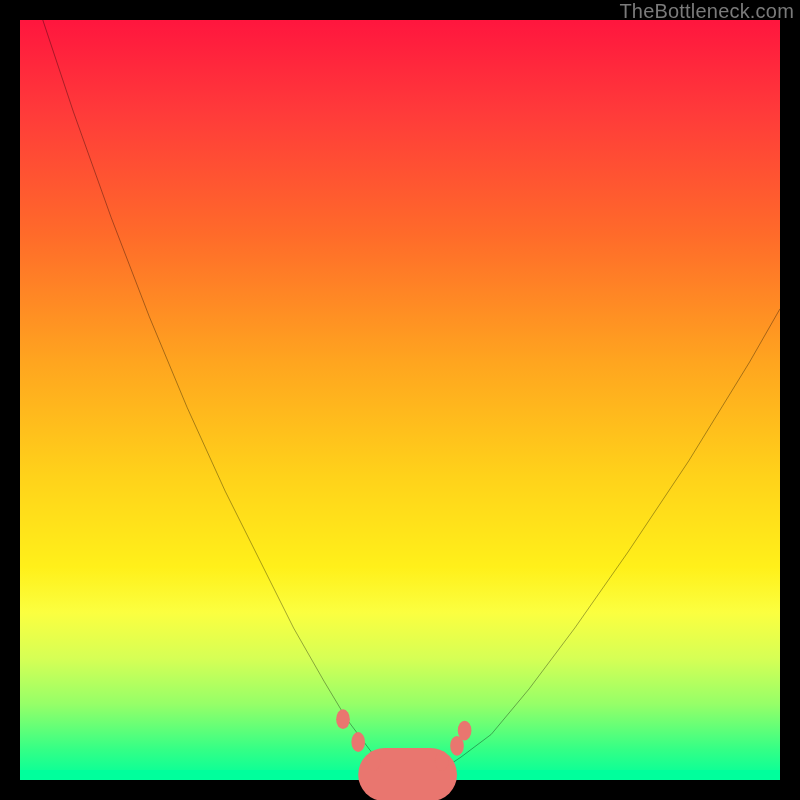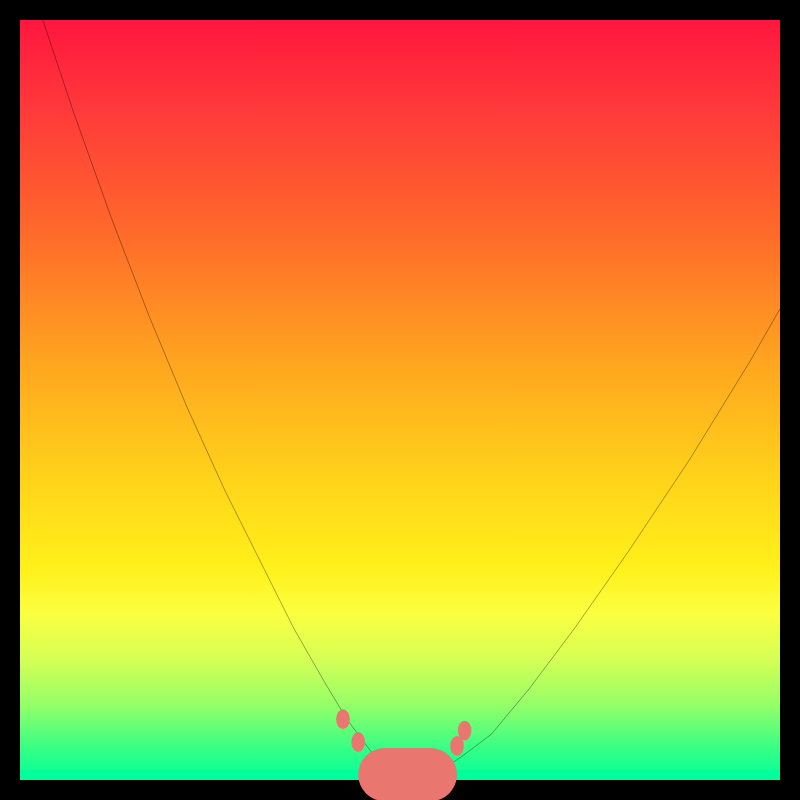--- a/index.html
+++ b/index.html
@@ -61,20 +61,21 @@
     font-size: 20px;
     font-weight: 500;
     letter-spacing: 0.2px;
     user-select: none;
   }
 </style>
 </head>
 <body>
 
 <div class="frame">
+  <div class="watermark">TheBottleneck.com</div>
 
   <div class="plot">
     <div class="baseline"></div>
 
     <svg class="curve" viewBox="0 0 100 100" preserveAspectRatio="none">
 
       <path id="curve-path" fill="none" stroke="#000" stroke-width="0.35" vector-effect="non-scaling-stroke" d="M0 -10 L3 0 L7 12 L12 26 L17 39 L22 51 L27 62 L32 72 L36 80 L40 87 L43 92 L46 96 L48 98.5 L50 99.5 L52 99.5 L55 99 L58 97 L62 94 L67 88 L73 80 L80 70 L88 58 L96 45 L100 38 "></path>
 
       <line id="flat-seg" stroke="#e9766f" stroke-width="7" stroke-linecap="round" x1="48" x2="54" y1="99.3" y2="99.3"></line>
 

